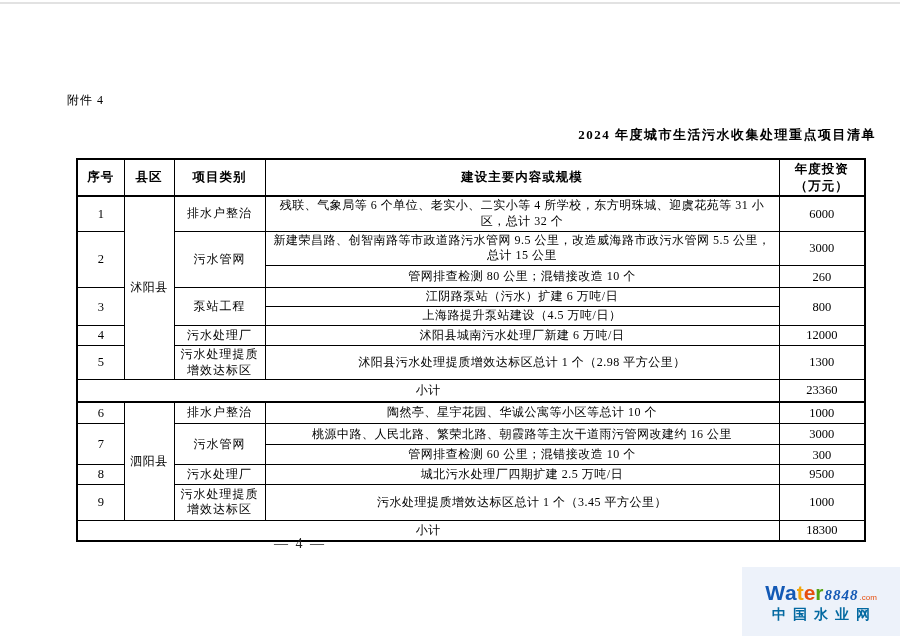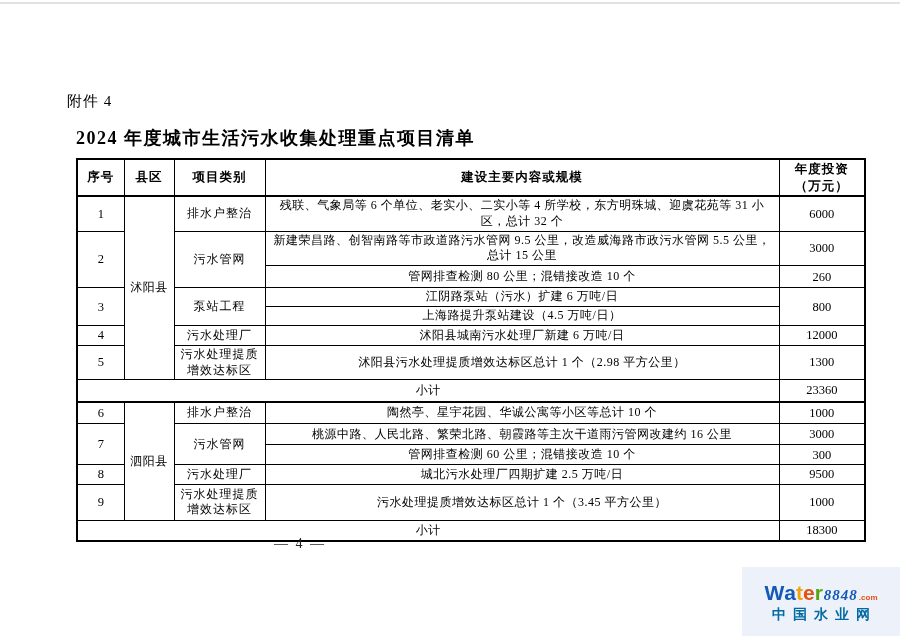--- a/index.html
+++ b/index.html
@@ -1,34 +1,34 @@
 <!DOCTYPE html>
 <html><head>
 <meta charset="utf-8">
 <style>
   html,body{margin:0;padding:0;width:900px;height:636px;background:#ffffff;overflow:hidden;}
   body{position:relative;font-family:"Liberation Serif","DejaVu Serif",serif;color:#000;}
   .top-rule{position:absolute;top:2px;left:0;width:900px;height:0;border-top:2px solid #e2e2e2;}
-  .attachment{position:absolute;left:67px;top:92px;font-size:15px;letter-spacing:1px;}
-  .doc-title{position:absolute;left:76px;top:126px;width:788px;text-align:left;font-size:18px;font-weight:bold;letter-spacing:1.5px;}
+  .attachment{position:absolute;left:67px;top:92px;font-size:12px;letter-spacing:1px;}
+  .doc-title{position:absolute;left:88px;top:126px;width:788px;text-align:right;font-size:13px;font-weight:bold;letter-spacing:1.5px;}
   table.projects{position:absolute;left:76px;top:158px;width:788px;border-collapse:collapse;table-layout:fixed;border:2px solid #000;}
   .projects th,.projects td{border:1px solid #000;padding:1px 3px;text-align:center;vertical-align:middle;font-size:12px;line-height:1.32;letter-spacing:.5px;overflow:hidden;}
   .projects thead th{font-family:"Liberation Sans","DejaVu Sans",sans-serif;font-weight:bold;font-size:12.5px;border-bottom:2px solid #000;letter-spacing:1px;}
   .projects td.num{font-size:12.5px;letter-spacing:0;}
   .projects td.cat{letter-spacing:1px;padding:1px 3px;}
   .projects td.cnt{padding:1px 8px;}
   tr.hh{height:32px} tr.h35{height:35px} tr.h33{height:33px} tr.h22{height:22px}
   tr.h19{height:19px} tr.h31{height:31px} tr.h21{height:21px} tr.h20{height:20px}
   tr.h18{height:18px} tr.h36{height:36px}
   tr.sec td{border-top:2px solid #000;}
   .pageno{position:absolute;left:252px;top:536px;width:96px;text-align:center;font-size:14px;letter-spacing:2px;color:#222;}
   .logo-box{position:absolute;right:0;bottom:0;width:158px;height:69px;background:#edf2fa;display:flex;flex-direction:column;align-items:center;justify-content:center;}
   .logo-line1{font-family:"Liberation Sans","DejaVu Sans",sans-serif;font-weight:bold;font-size:21px;line-height:1;display:flex;align-items:baseline;}
   .logo-8848{font-family:"Liberation Serif","DejaVu Serif",serif;font-style:italic;font-weight:bold;font-size:15px;letter-spacing:1px;margin-left:1px;}
-  .logo-com{font-family:"Liberation Sans","DejaVu Sans",sans-serif;font-weight:bold;font-size:8px;margin-left:1px;}
+  .logo-com{font-family:"Liberation Sans","DejaVu Sans",sans-serif;font-weight:normal;font-size:8px;margin-left:1px;}
   .logo-line2{font-family:"Liberation Sans","DejaVu Sans",sans-serif;font-weight:bold;font-size:14px;letter-spacing:7px;padding-left:7px;margin-top:4px;line-height:1;}
 </style>
 </head>
 <body>
 
 <div class="top-rule"></div>
 
 <div class="attachment">附件 4</div>
 
 <div class="doc-title">2024 年度城市生活污水收集处理重点项目清单</div>

